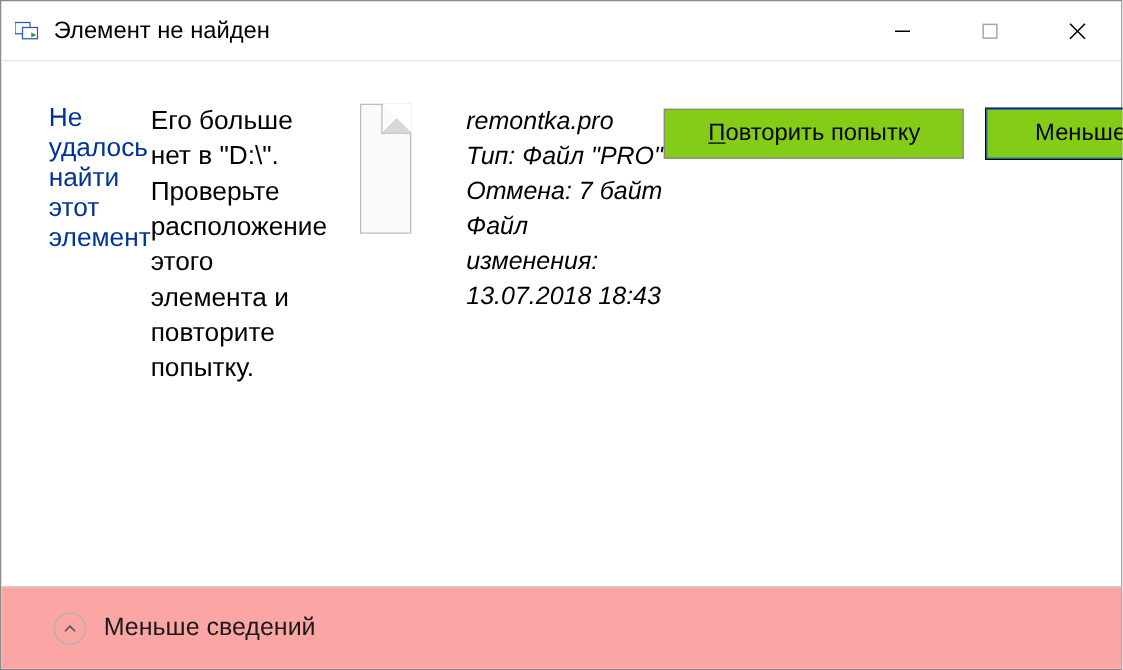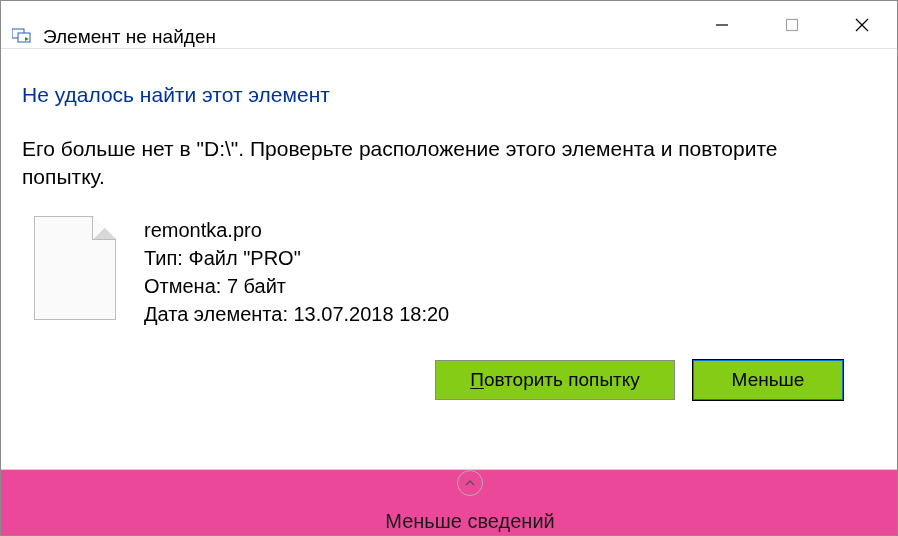--- a/index.html
+++ b/index.html
@@ -14,21 +14,21 @@
   }
   .window {
     width: 898px; height: 536px;
     border: 1px solid #8a8a8a;
     display: flex;
     flex-direction: column;
   }
   .titlebar {
     height: 48px;
     display: flex;
-    align-items: flex-end;
+    align-items: center;
     border-bottom: 1px solid #e5e5e5;
     padding-left: 10px;
   }
   .titlebar .title {
     flex: 1;
     font-size: 19px;
     padding-left: 8px;
     color: #000;
   }
   .titlebar .icon {
@@ -44,40 +44,41 @@
     display: flex;
     align-items: center;
     justify-content: center;
     font-family: "Segoe UI", sans-serif;
   }
   .win-btn svg { display:block; }
   .maximize-btn { opacity: 0.35; }
 
   .content {
     flex: 1;
-    padding: 34px 50px 10px 21px;
-    display: flex;
-    flex-direction: column;
+    padding: 34px 50px 10px 38px;
+    display: flex;
+    flex-direction: row;
   }
   .heading {
     font-size: 21px;
     color: #003399;
     margin-bottom: 28px;
   }
   .message {
     font-size: 21px;
     line-height: 1.35;
     margin-bottom: 24px;
     max-width: 790px;
   }
   .file-block {
     display: flex;
-    gap: 28px;
-    margin-left: 12px;
+    gap: 44px;
+    margin-left: 26px;
     margin-bottom: 28px;
+    font-style: italic;
   }
   .file-icon {
     width: 82px; height: 104px;
     border: 1px solid #bdbdbd;
     background: #fafafa;
     position: relative;
   }
   .file-icon::before {
     content:"";
     position:absolute;
@@ -119,26 +120,25 @@
   button.dlg.retry { min-width: 240px; }
   button.dlg.focused {
     outline: 1px solid #000;
     border: 1px solid #0078d7;
   }
   .u { text-decoration: underline; text-underline-offset: 2px; }
 
   .footer {
     height: 66px;
     border-top: 1px solid #d0d0d0;
-    background: #ec4899;
+    background: #fca5a5;
     display: flex;
     align-items: center;
     padding-left: 42px;
     gap: 14px;
-    flex-direction: column;
   }
   .chevron {
     width: 26px; height: 26px;
     border: 1px solid #b0b0b0;
     border-radius: 50%;
     display:flex;align-items:center;justify-content:center;
   }
   .footer-label {
     font-size: 20px;
     color: #1a1a1a;
@@ -188,22 +188,22 @@
         <div>remontka.pro</div>
         <div>
           <span>Тип:</span>
           <span>Файл "PRO"</span>
         </div>
         <div>
           <span>Отмена:</span>
           <span>7 байт</span>
         </div>
         <div>
-          <span>Дата элемента:</span>
-          <span>13.07.2018 18:20</span>
+          <span>Файл изменения:</span>
+          <span>13.07.2018 18:43</span>
         </div>
       </div>
     </div>
 
     <div class="buttons">
       <button class="dlg retry"><span class="u">П</span><span>овторить попытку</span></button>
       <button class="dlg focused">Меньше</button>
     </div>
   </div>
 

